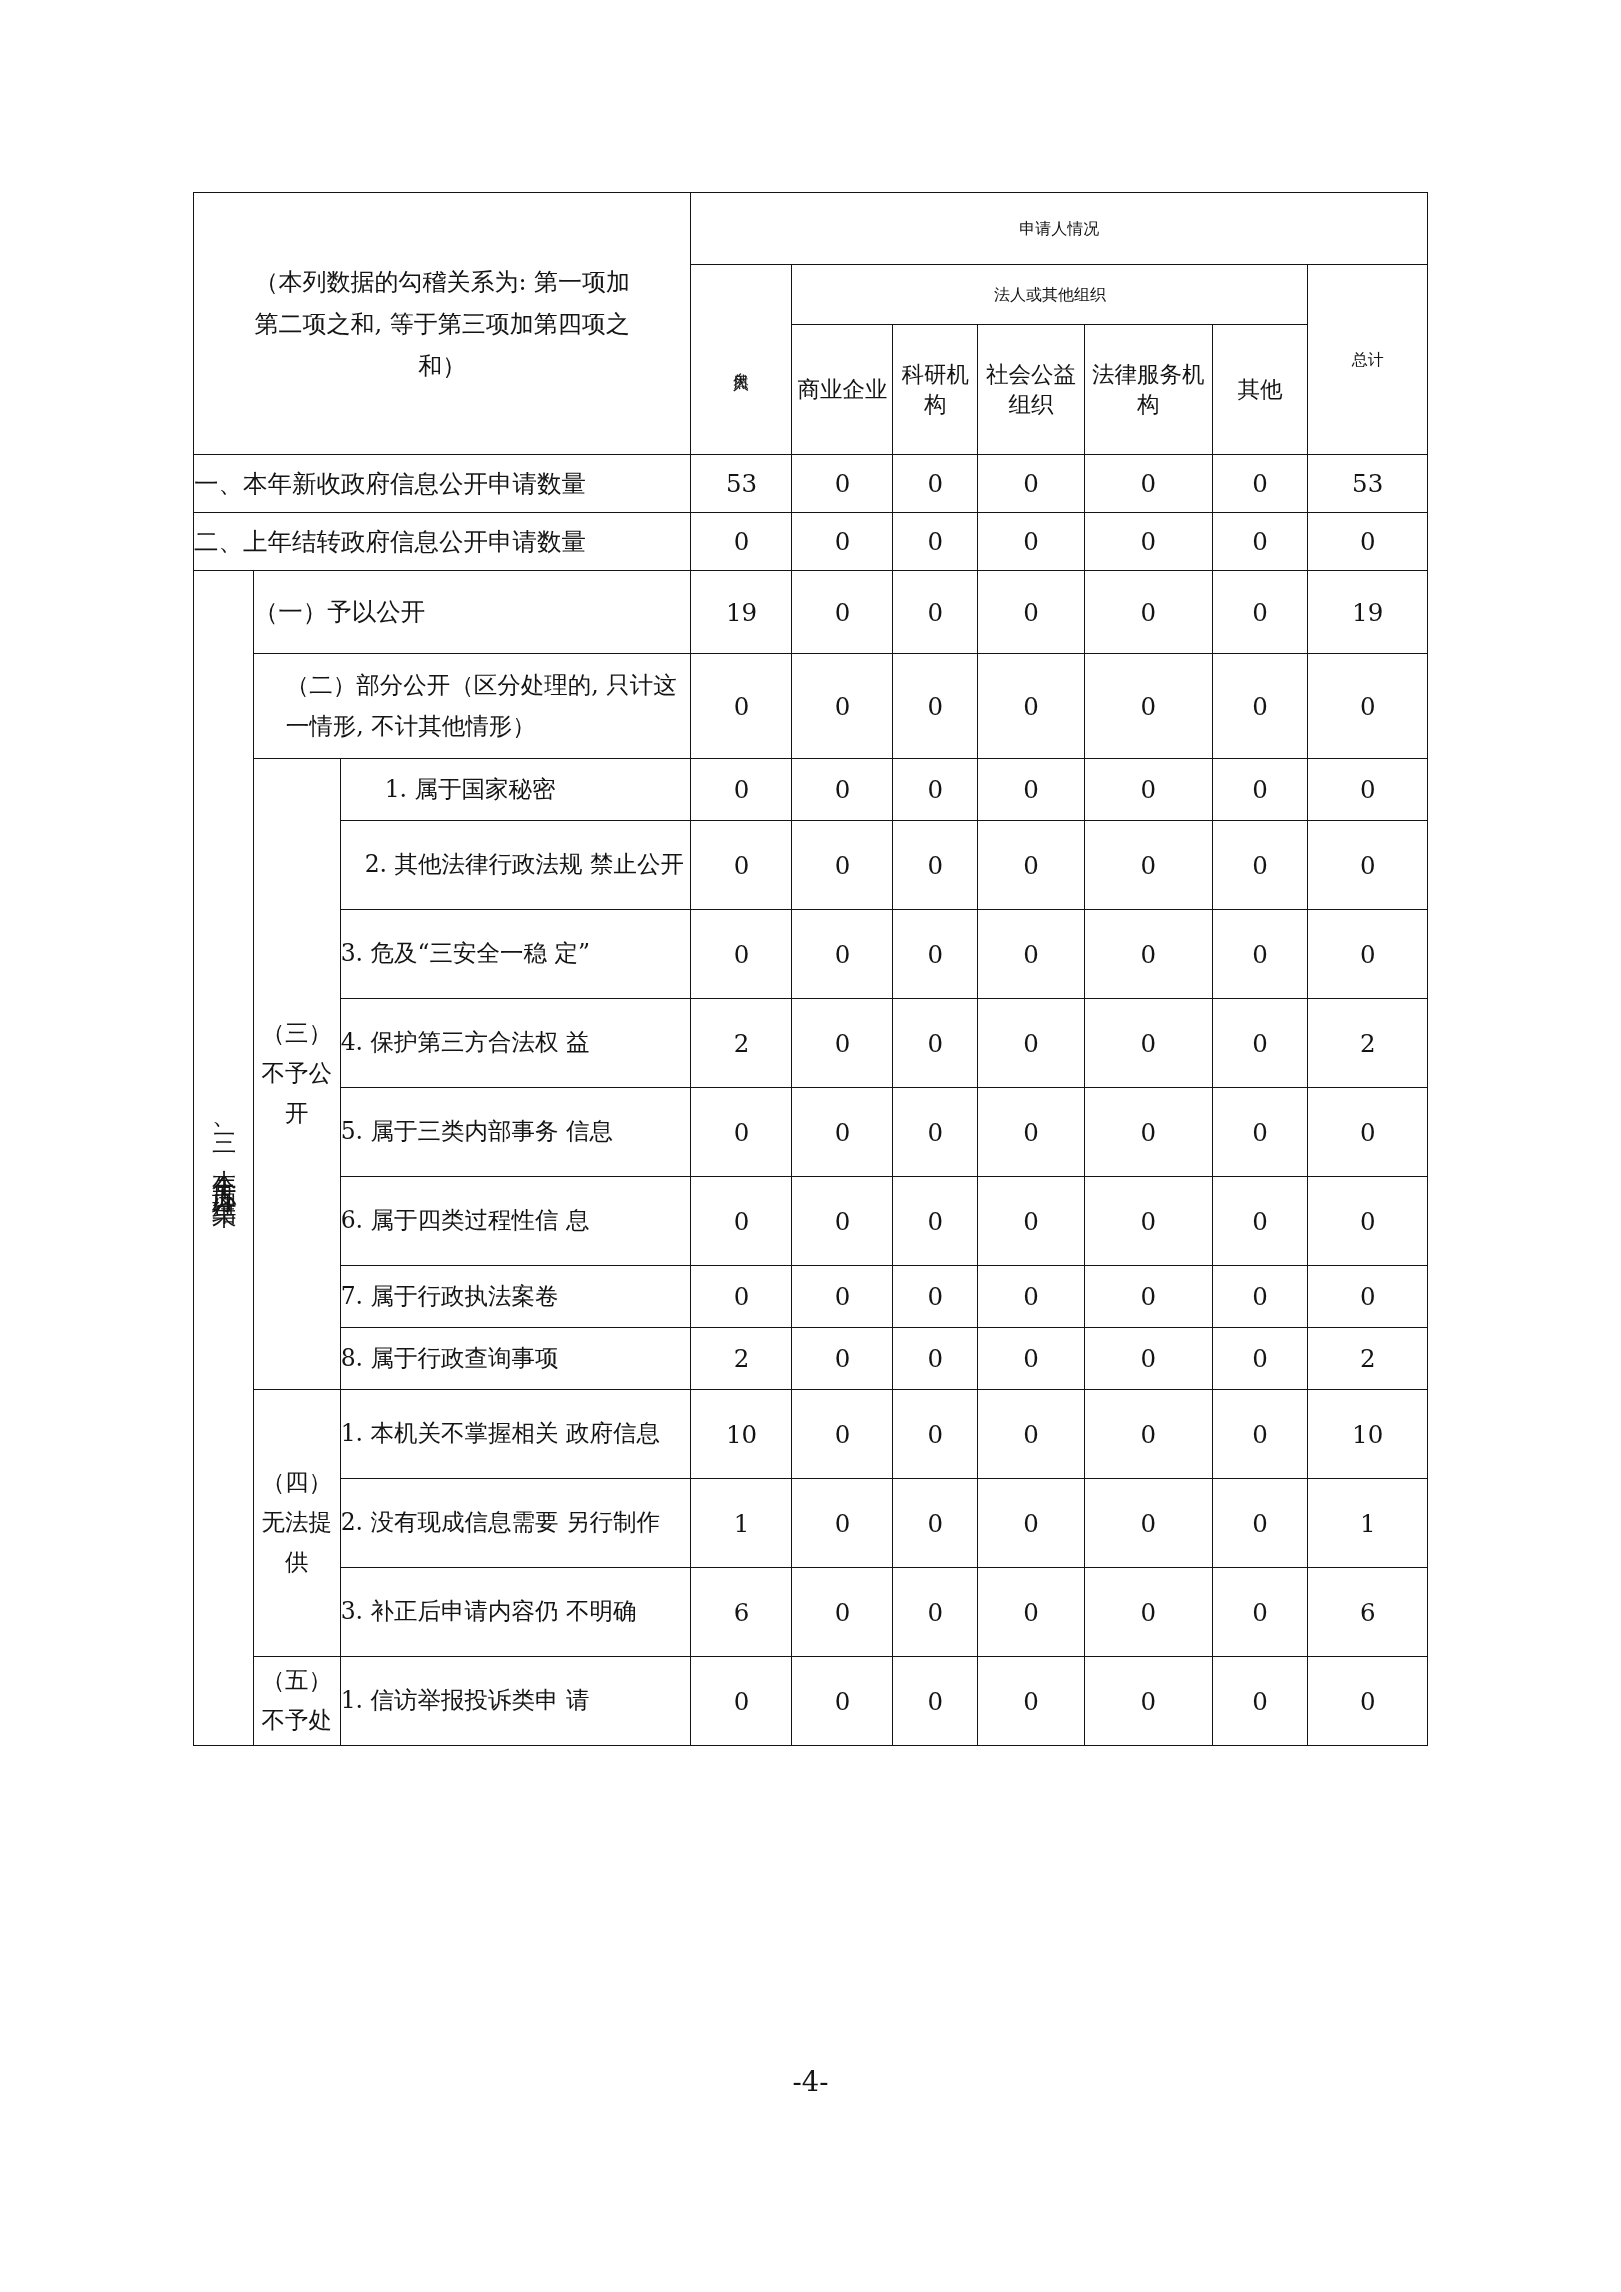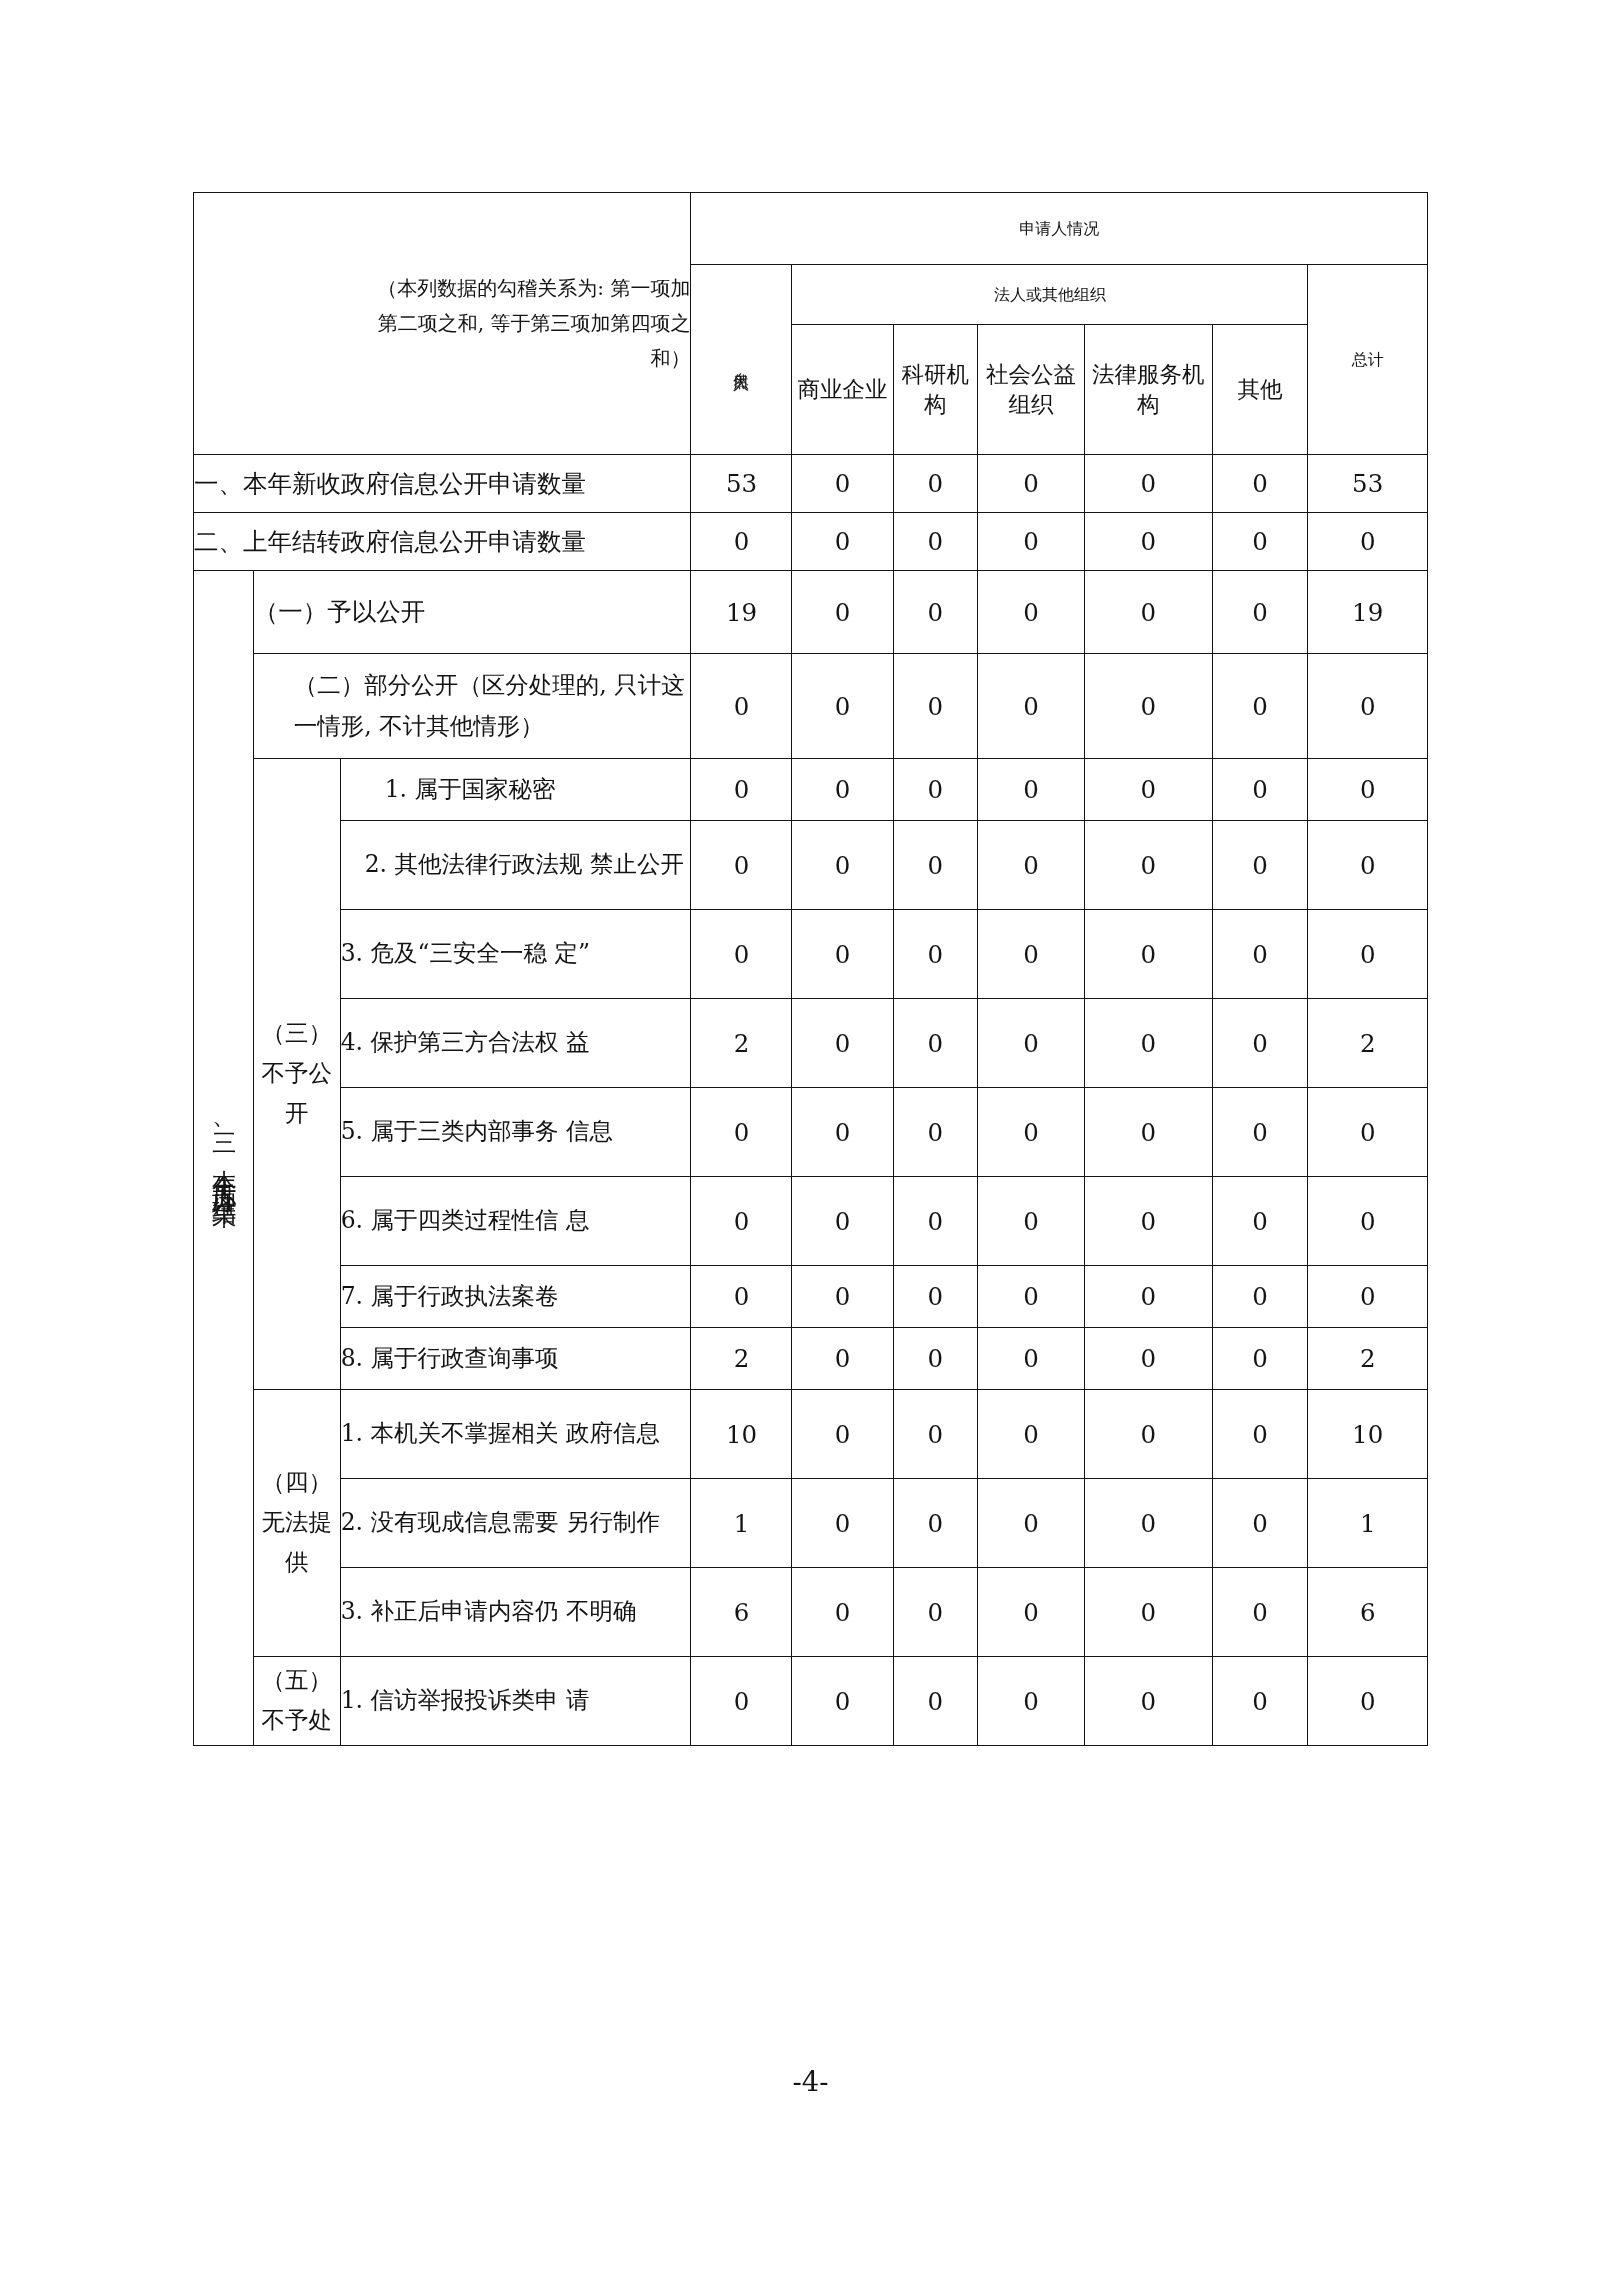--- a/index.html
+++ b/index.html
@@ -59,23 +59,23 @@
     padding: 11.8px 3.9px;
   }
   .hdr-sm {
     text-align: center;
     font-size: 22.5px;
     line-height: 1.3;
     padding: 7.8px 3.9px;
     word-break: break-all;
   }
   .note-cell {
-    font-size: 20px;
+    font-size: 24px;
     line-height: 1.75;
-    text-align: right;
+    text-align: center;
     padding: 9.8px 15.7px 13.7px 15.7px;
   }
   .note-cell .nl { display: block; }
   .note-cell .nl.l1 { text-indent: 0; }
 
   .rowlabel-main {
     font-size: 24.5px;
     line-height: 1.55;
     padding: 9.8px 5.9px 9.8px 11.8px;
     text-align: left;
@@ -205,21 +205,21 @@
         <td class="num">19</td>
         <td class="num">0</td>
         <td class="num">0</td>
         <td class="num">0</td>
         <td class="num">0</td>
         <td class="num">0</td>
         <td class="num">19</td>
       </tr>
 
       <tr>
-        <td class="rowlabel-sub2" colspan="2" style="height:104px;padding-left:40px;">
+        <td class="rowlabel-sub2" colspan="2" style="height:104px;padding-left:32px;">
           <span class="gl">（二）部分公开（区分处理的,</span>
           <span class="gl">只计这一情形, 不计其他情形）</span>
         </td>
         <td class="num">0</td>
         <td class="num">0</td>
         <td class="num">0</td>
         <td class="num">0</td>
         <td class="num">0</td>
         <td class="num">0</td>
         <td class="num">0</td>

